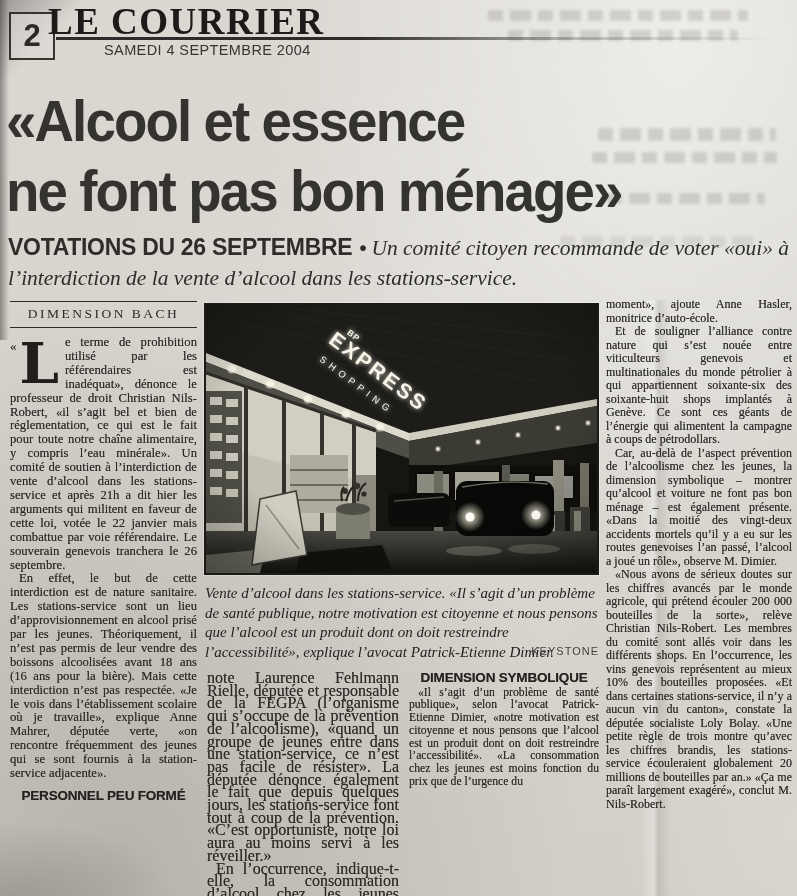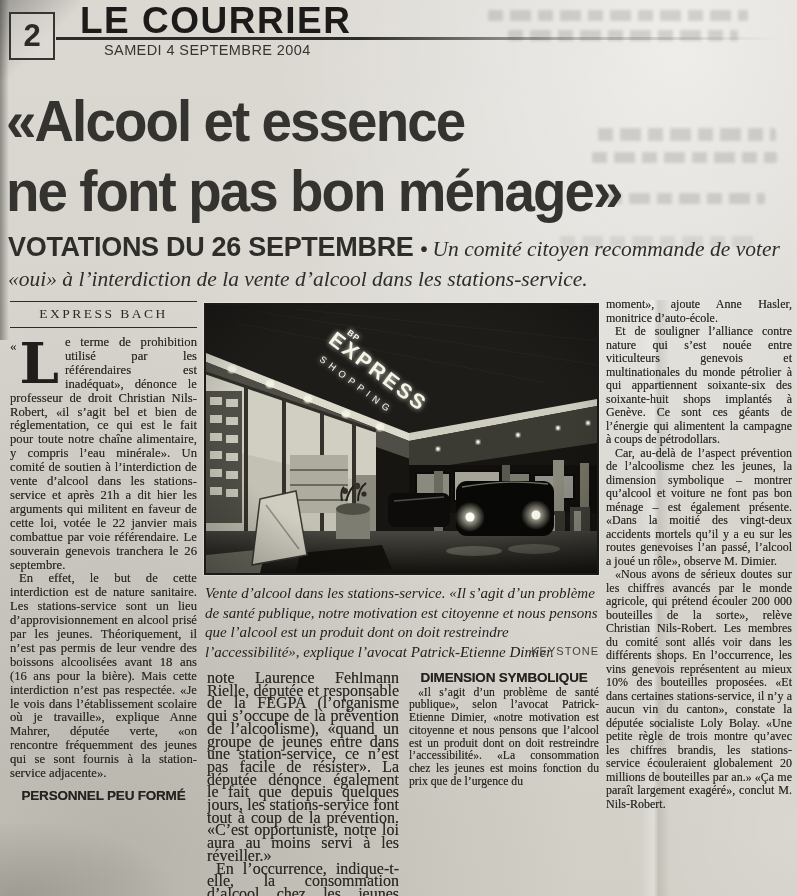--- a/index.html
+++ b/index.html
@@ -10,32 +10,32 @@
       radial-gradient(ellipse at 85% 6%, rgba(255,255,255,.55), transparent 42%),
       radial-gradient(ellipse at 15% 97%, rgba(110,108,100,.28), transparent 48%),
       radial-gradient(ellipse at 55% 45%, rgba(255,255,255,.16), transparent 60%),
       linear-gradient(180deg,#dbd8d2 0%,#d6d3cc 55%,#d2cfc7 100%);
     font-family:"Liberation Serif",serif;color:#2b2a26;
   }
   
   .corner-box{position:absolute;left:9px;top:12px;width:42px;height:44px;border:2.5px solid #35342f;
     display:flex;align-items:center;justify-content:center;background:rgba(222,219,213,.6);}
   .corner-box span{font-family:"Liberation Sans",sans-serif;font-weight:bold;font-size:31px;color:#2b2a28;}
-  .masthead{position:absolute;left:80px;top:0px;font-family:Liberation Sans, sans-serif;font-weight:bold;
+  .masthead{position:absolute;left:48px;top:0px;font-family:Liberation Serif, serif;font-weight:bold;
     font-size:37px;letter-spacing:1.5px;color:#1c1b19;transform:scaleY(1.02);}
   .masthead-rule{position:absolute;left:56px;top:37px;width:722px;height:2.5px;
     background:linear-gradient(90deg,#2c2b29 0%,#2c2b29 42%,rgba(44,43,41,.25) 72%,rgba(44,43,41,0) 100%);}
   .issue-date{position:absolute;left:64px;top:42px;font-family:"Liberation Sans",sans-serif;
     font-size:14.5px;letter-spacing:.4px;color:#363530;margin-left:40px;}
   
   .headline{position:absolute;left:6px;top:86px;width:780px;font-family:"Liberation Sans",sans-serif;
     font-weight:bold;font-size:57px;line-height:70px;letter-spacing:-2px;color:#34332f;
     transform:scaleX(.96);transform-origin:left top;white-space:nowrap;}
   .kicker{position:absolute;left:8px;top:233px;width:782px;line-height:28px;color:#2e2d2a;}
-  .kicker-label{font-family:"Liberation Sans",sans-serif;font-weight:bold;font-size:27px;letter-spacing:-.3px;}
+  .kicker-label{font-family:"Liberation Sans",sans-serif;font-weight:bold;font-size:23px;letter-spacing:-.3px;}
   .kicker-bullet{font-size:20px;font-family:"Liberation Sans",sans-serif;margin:0 5px 0 7px;font-weight:bold;}
   .kicker-text{font-style:italic;font-size:21.5px;}
   
   .byline{position:absolute;left:10px;top:301px;width:187px;border-top:1.5px solid #2c2b28;
     border-bottom:1.5px solid #2c2b28;padding:4px 0 5px;text-align:center;
     font-size:13.5px;letter-spacing:2.5px;color:#2b2a27;}
   
   .col{position:absolute;text-align:justify;overflow:hidden;text-shadow:0 0 .35px rgba(43,42,38,.6);}
   .col p{margin:0;}
   .col .ind{text-indent:9px;}
@@ -97,21 +97,21 @@
   <div class="masthead-rule"></div>
   <div class="issue-date">SAMEDI 4 SEPTEMBRE 2004</div>
 
   <div class="headline">
     <div>«Alcool et essence</div>
     <div>ne font pas bon ménage»</div>
   </div>
 
   <div class="kicker"><span class="kicker-label">VOTATIONS DU 26 SEPTEMBRE</span><span class="kicker-bullet">•</span><span class="kicker-text">Un comité citoyen recommande de voter «oui» à l’interdiction de la vente d’alcool dans les stations-service.</span></div>
 
-  <div class="byline">EXPRESS BACH</div>
+  <div class="byline">DIMENSION BACH</div>
 
   <div class="col col1">
     <p class="p"><span class="dc-wrap">
           <span class="dc-quote">«</span>
           <span class="dc-letter">L</span>
         </span><span>e terme de prohibition utilisé par les référendaires est inadéquat», dénonce le professeur de droit Christian Nils-Robert, «il s’agit bel et bien de réglementation, ce qui est le fait pour toute notre chaîne alimentaire, y compris l’eau minérale». Un comité de soutien à l’interdiction de vente d’alcool dans les stations-service et après 21h a dit hier les arguments qui militent en faveur de cette loi, votée le 22 janvier mais combattue par voie référendaire. Le souverain genevois tranchera le 26 septembre.</span></p>
     <p class="p ind">En effet, le but de cette interdiction est de nature sanitaire. Les stations-service sont un lieu d’approvisionnement en alcool prisé par les jeunes. Théoriquement, il n’est pas permis de leur vendre des boissons alcoolisées avant 18 ans (16 ans pour la bière). Mais cette interdiction n’est pas respectée. «Je le vois dans l’établissement scolaire où je travaille», explique Anne Mahrer, députée verte, «on rencontre fréquemment des jeunes qui se sont fournis à la station-service adjacente».</p>
     <h4 class="subhead">PERSONNEL PEU FORMÉ</h4>
   </div>
 

